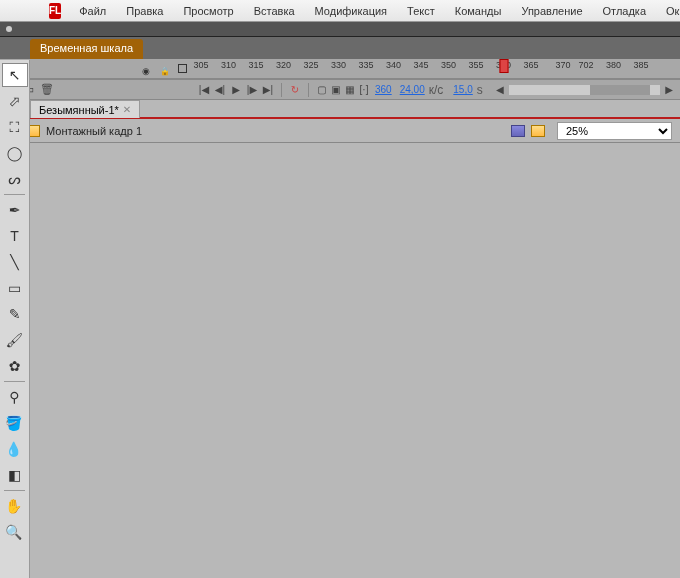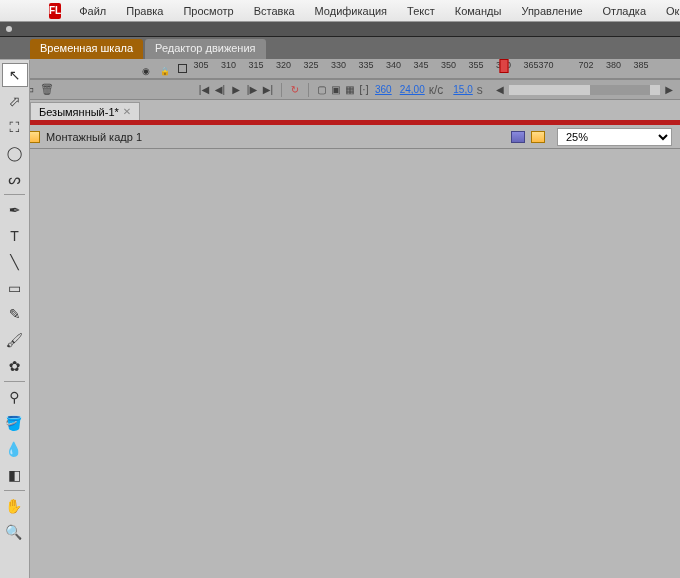--- a/index.html
+++ b/index.html
@@ -45,21 +45,21 @@
   
   .timeline-footer { height: 20px; background: #a8a8a8; display: flex; align-items: center; border-top: 1px solid #888; padding: 0 4px; }
   .ft-left { width: 193px; display: flex; gap: 4px; }
   .ft-btn { width: 14px; height: 14px; display: flex; align-items: center; justify-content: center; color: #444; font-size: 11px; }
   .ft-playback { display: flex; gap: 2px; margin-left: 0; }
   .pb-btn { width: 14px; height: 14px; color: #444; display: flex; align-items: center; justify-content: center; font-size: 10px; }
   .ft-sep { width: 1px; height: 14px; background: #888; margin: 0 6px; }
   .ft-val { color: #26d; font-size: 10px; margin: 0 4px; text-decoration: underline; }
   .ft-unit { color: #555; font-size: 12px; margin-right: 6px; }
   
-  .doc-tabs { height: 26px; background: #b8b8b8; display: flex; align-items: flex-end; padding-left: 30px; border-top: 1px solid #888; border-bottom: 5px solid #b91c1c; }
+  .doc-tabs { height: 20px; background: #b8b8b8; display: flex; align-items: flex-start; padding-left: 30px; border-top: 1px solid #888; border-bottom: 2px solid #b91c1c; }
   .doc-tab { background: #d8d8d8; height: 18px; padding: 2px 8px; font-size: 11px; border: 1px solid #999; border-bottom: none; display: flex; align-items: center; gap: 4px; }
   .close-x { color: #888; font-size: 10px; }
   
   .editbar { height: 24px; background: #b8b8b8; display: flex; align-items: center; padding: 0 8px; border-bottom: 1px solid #888; }
   .back-arrow { color: #26a; margin-right: 8px; font-size: 12px; }
   .scene-icon { width: 14px; height: 12px; background: linear-gradient(#fd8, #fb4); border: 1px solid #a70; margin-right: 6px; }
   .scene-name { font-size: 11px; color: #222; }
   .editbar-right { margin-left: auto; display: flex; align-items: center; gap: 6px; }
   .clap-icon { width: 14px; height: 12px; background: linear-gradient(#88d, #66b); border: 1px solid #448; }
   .zoom-select { width: 115px; height: 18px; font-size: 11px; border: 1px solid #999; background: #fff; padding-left: 4px; }
@@ -89,21 +89,20 @@
   <div class="menuitem">Окно</div>
   <div class="menuitem">Справка</div>
 </div>
 
 <div class="secondbar">
   <div class="sb-dot"></div>
 </div>
 
 <div class="panel-tabs">
   <div class="tab active">Временная шкала</div>
-  <div class="tab">Редактор движения</div>
 </div>
 
 <div class="timeline-area">
   <div class="timeline-header">
     <div class="layer-col-head">
       <span class="hdr-icon eye-icon"></span>
       <span class="hdr-icon lock-icon"></span>
       <span class="box-icon"></span>
     </div>
     <div class="ruler" id="ruler">
@@ -113,21 +112,21 @@
         <div class="tick-label" style="left: 90.5px;">320</div>
         <div class="tick-label" style="left: 118px;">325</div>
         <div class="tick-label" style="left: 145.5px;">330</div>
         <div class="tick-label" style="left: 173px;">335</div>
         <div class="tick-label" style="left: 200.5px;">340</div>
         <div class="tick-label" style="left: 228px;">345</div>
         <div class="tick-label" style="left: 255.5px;">350</div>
         <div class="tick-label" style="left: 283px;">355</div>
         <div class="tick-label" style="left: 310.5px;">360</div>
         <div class="tick-label" style="left: 338px;">365</div>
-        <div class="tick-label" style="left: 353px;">370</div>
+        <div class="tick-label" style="left: 370px;">370</div>
         <div class="tick-label" style="left: 393px;">702</div>
         <div class="tick-label" style="left: 420.5px;">380</div>
         <div class="tick-label" style="left: 448px;">385</div>
         <div class="playhead" style="left: 310.5px;"></div>
       </div>
   </div>
   <div class="timeline-footer">
     <div class="ft-left">
       <span class="ft-btn">▦</span>
       <span class="ft-btn">▭</span>

